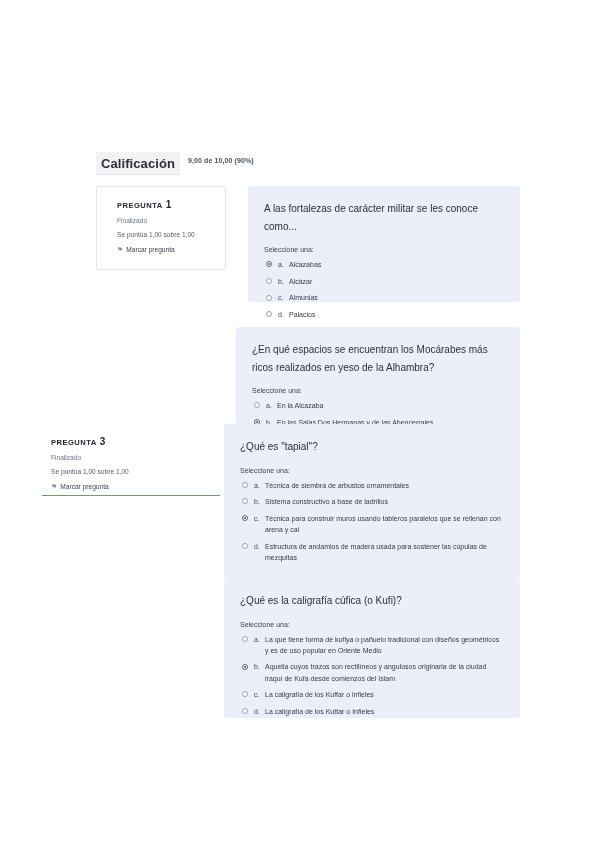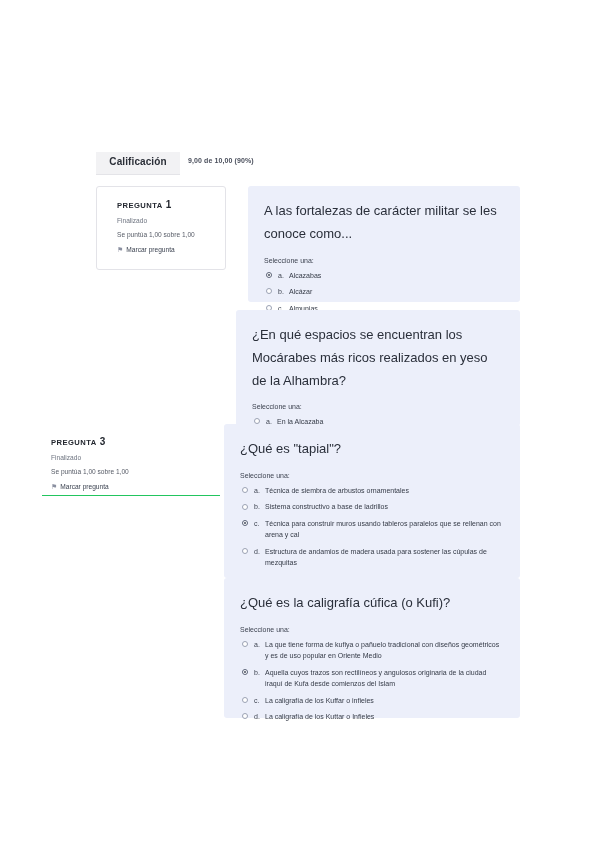--- a/index.html
+++ b/index.html
@@ -39,21 +39,21 @@
     width: 84px;
     height: 22px;
     background: #f2f2f4;
     border-bottom: 1px solid #e4e4e8;
   }
   .grade-label {
     position: absolute;
     left: 0; top: 4px;
     width: 84px;
     text-align: center;
-    font-size: 10px;
+    font-size: 13px;
     font-weight: bold;
     color: #2b2f38;
     letter-spacing: .1px;
   }
   .grade-value {
     position: absolute;
     left: 92px;
     top: 5px;
     font-size: 7px;
     font-weight: bold;
@@ -121,21 +121,21 @@
 
   
   .qbody {
     position: absolute;
     background: #eceffa;
     border-radius: 3px;
     box-sizing: border-box;
     padding: 14px 16px 14px 16px;
   }
   .qtext {
-    font-size: 13px;
+    font-size: 10px;
     line-height: 1.75;
     color: #2a2f3a;
     margin: 0 0 11px 0;
     filter: blur(.3px);
   }
   .qtext.sharp { filter: blur(.12px); }
   .select-label {
     font-size: 7px;
     color: #3d4350;
     margin-bottom: 6px;
@@ -230,21 +230,21 @@
         <li class="opt">
           <span class="radio"></span>
           <span class="opt-letter">d.</span>
           <span class="opt-text">Palacios</span>
         </li>
       </ul>
     </div>
   </div>
 
   <div class="qblock" style="left:0; top:310px; width:600px; height:108px;">
-    <div class="qbody" style="left:236px; top:0; width:284px; height:116px;">
+    <div class="qbody" style="left:236px; top:17px; width:284px; height:116px;">
       <p class="qtext sharp">¿En qué espacios se encuentran los Mocárabes más ricos realizados en yeso de la Alhambra?</p>
       <div class="select-label">Seleccione una:</div>
       <ul class="opts">
         <li class="opt">
           <span class="radio"></span>
           <span class="opt-letter">a.</span>
           <span class="opt-text">En la Alcazaba</span>
         </li>
         <li class="opt">
           <span class="radio checked"></span>

